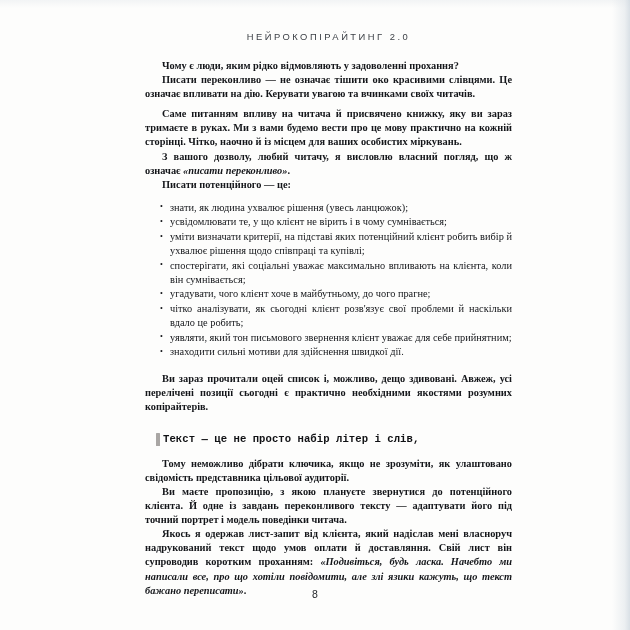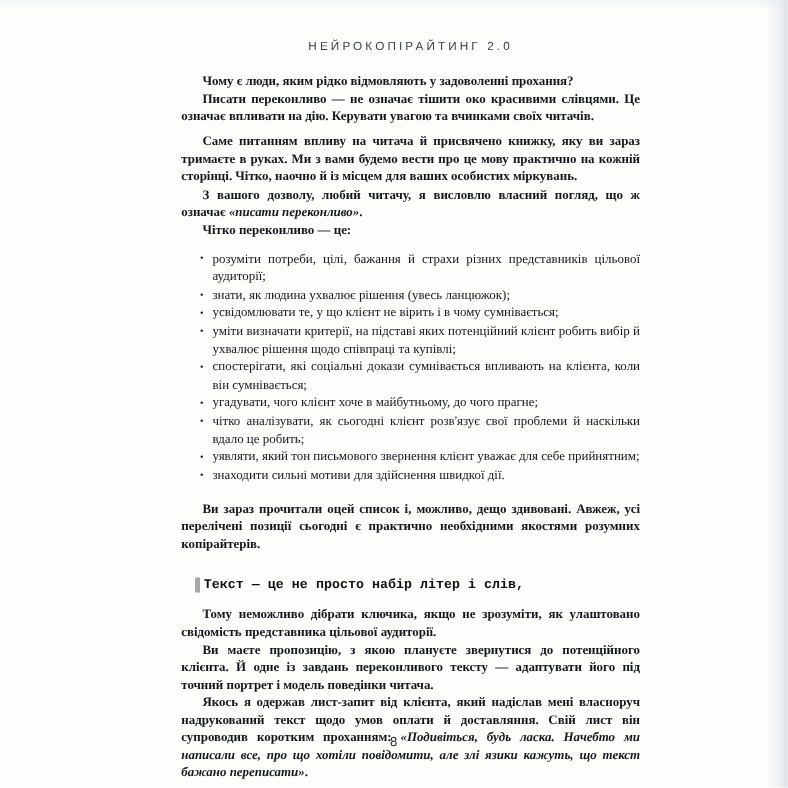--- a/index.html
+++ b/index.html
@@ -154,28 +154,27 @@
 
     <div class="body-block">
 
       <p class="para">Чому є люди, яким рідко відмовляють у задоволенні прохання?</p>
       <p class="para">Писати переконливо — не означає тішити око красивими слівцями. Це означає впливати на дію. Керувати увагою та вчинками своїх читачів.</p>
       <div class="gap-s"></div>
       <p class="para">Саме питанням впливу на читача й присвячено книжку, яку ви зараз тримаєте в руках. Ми з вами будемо вести про це мову практично на кожній сторінці. Чітко, наочно й із місцем для ваших особистих міркувань.</p>
 
       <p class="para"><span>З вашого дозволу, любий читачу, я висловлю власний погляд, що ж означає </span><em class="italic">«писати переконливо»</em><span>.</span></p>
 
-      <p class="para">Чітко переконливо — це:</p>
+      <p class="para">Писати потенційного — це:</p>
 
       <ul class="bullets">
-        <li>розуміти потреби, цілі, бажання й страхи різних представників цільової аудиторії;</li>
         <li>знати, як людина ухвалює рішення (увесь ланцюжок);</li>
         <li>усвідомлювати те, у що клієнт не вірить і в чому сумнівається;</li>
         <li>уміти визначати критерії, на підставі яких потенційний клієнт робить вибір й ухвалює рішення щодо співпраці та купівлі;</li>
-        <li>спостерігати, які соціальні докази сумнівається впливають на клієнта, коли він сумнівається;</li>
+        <li>спостерігати, які соціальні уважає максимально впливають на клієнта, коли він сумнівається;</li>
         <li>угадувати, чого клієнт хоче в майбутньому, до чого прагне;</li>
         <li>чітко аналізувати, як сьогодні клієнт розв'язує свої проблеми й наскільки вдало це робить;</li>
         <li>уявляти, який тон письмового звернення клієнт уважає для себе прийнятним;</li>
         <li>знаходити сильні мотиви для здійснення швидкої дії.</li>
       </ul>
 
       <div class="gap-l"></div>
 
       <p class="para">Ви зараз прочитали оцей список і, можливо, дещо здивовані. Авжеж, усі перелічені позиції сьогодні є практично необхідними якостями розумних копірайтерів.</p>
 

